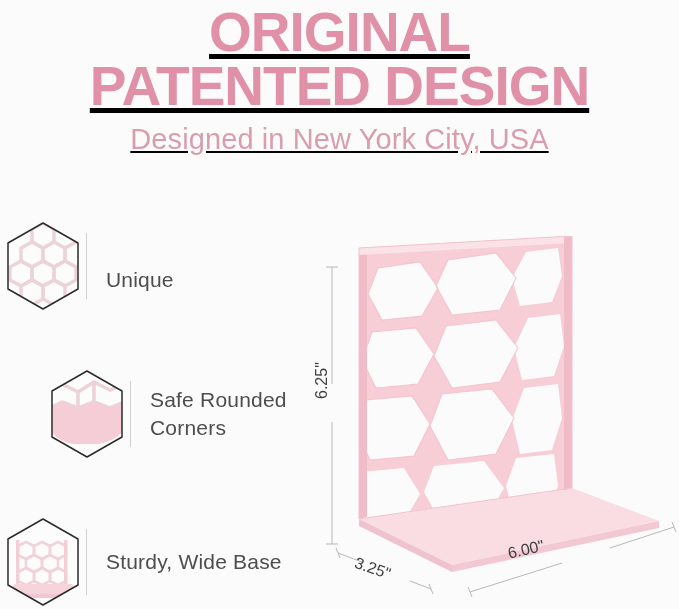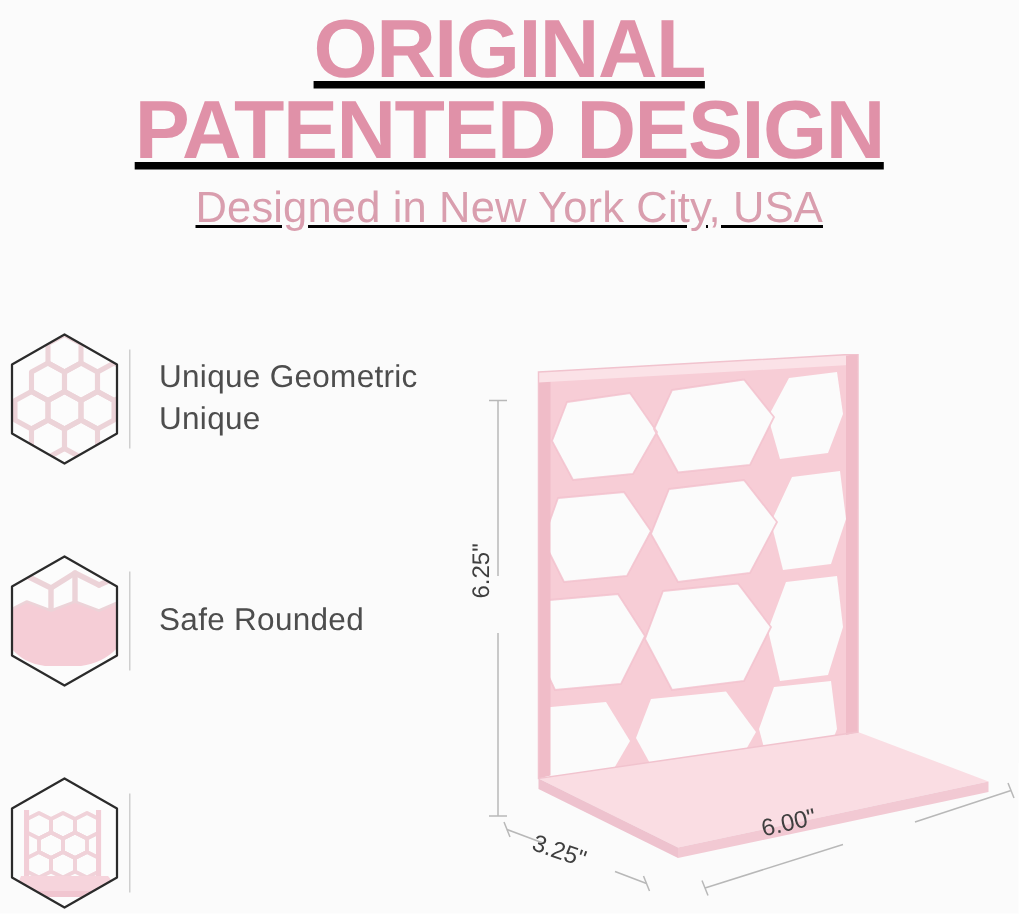--- a/index.html
+++ b/index.html
@@ -58,21 +58,21 @@
   }
   .feature {
     position: absolute;
     left: 0;
     width: 330px;
     height: 96px;
     display: flex;
     align-items: center;
   }
   .feature-1 { top: 4px; }
-  .feature-2 { top: 152px; }
+  .feature-2 { top: 152px; padding-left: 44px; }
   .feature-3 { top: 300px; }
 
   .feature-icon {
     width: 82px;
     height: 96px;
     margin-left: 2px;
     flex: 0 0 auto;
     display: flex;
     align-items: center;
     justify-content: center;
@@ -165,21 +165,21 @@
               <polygon points="17,66 28,60 39,66 39,79 28,85 17,79"></polygon>
               <polygon points="39,66 50,60 61,66 61,79 50,85 39,79"></polygon>
               <polygon points="28,9 39,3 50,9 50,22 39,28 28,22"></polygon>
             </g>
           </g>
           <polygon points="39,3 74,23 74,69 39,89 4,69 4,23" fill="none" stroke="#2b2b2b" stroke-width="1.5" stroke-linejoin="round"></polygon>
         </svg>
       </div>
       <div class="feature-divider"></div>
       <div class="feature-label">
-        <span>Unique Geometric</span><br>
+        <br>
         <span>Unique</span>
       </div>
     </div>
 
     <div class="feature feature-2">
       <div class="feature-icon">
         <svg width="78" height="92" viewBox="0 0 78 92">
           <defs>
             <clipPath id="hexclip2">
               <polygon points="39,3 74,23 74,69 39,89 4,69 4,23"></polygon>
@@ -196,20 +196,21 @@
             </g>
             <path d="M 2,40 L 14,34 L 30,40 L 46,34 L 62,40 L 76,34 L 76,62
                      Q 66,74 50,76 L 26,76 Q 10,74 2,62 Z" fill="#f5cdd6"></path>
           </g>
           <polygon points="39,3 74,23 74,69 39,89 4,69 4,23" fill="none" stroke="#2b2b2b" stroke-width="1.5" stroke-linejoin="round"></polygon>
         </svg>
       </div>
       <div class="feature-divider"></div>
       <div class="feature-label">
         <span>Safe Rounded</span><br>
+        <span>Corners</span>
       </div>
     </div>
 
     <div class="feature feature-3">
       <div class="feature-icon">
         <svg width="78" height="92" viewBox="0 0 78 92">
           <defs>
             <clipPath id="hexclip3">
               <polygon points="39,3 74,23 74,69 39,89 4,69 4,23"></polygon>
             </clipPath>
@@ -231,20 +232,23 @@
             <rect x="12" y="24" width="3.4" height="44" fill="#f2ced7"></rect>
             <rect x="60" y="24" width="3.4" height="44" fill="#f2ced7"></rect>
 
             <path d="M 10,68 L 68,68 L 76,78 L 6,78 Z" fill="#f6d4dc"></path>
             <path d="M 6,78 L 76,78 L 76,82 L 6,82 Z" fill="#f0c6d0"></path>
           </g>
           <polygon points="39,3 74,23 74,69 39,89 4,69 4,23" fill="none" stroke="#2b2b2b" stroke-width="1.5" stroke-linejoin="round"></polygon>
         </svg>
       </div>
       <div class="feature-divider"></div>
+      <div class="feature-label">
+        <span>Sturdy, Wide Base</span>
+      </div>
     </div>
   </div>
 
   <div class="product">
     <svg width="379" height="373" viewBox="0 0 379 373">
       <defs>
         <clipPath id="panelclip">
           <polygon points="59,12 272,0 272,252 59,283"></polygon>
         </clipPath>
       </defs>

